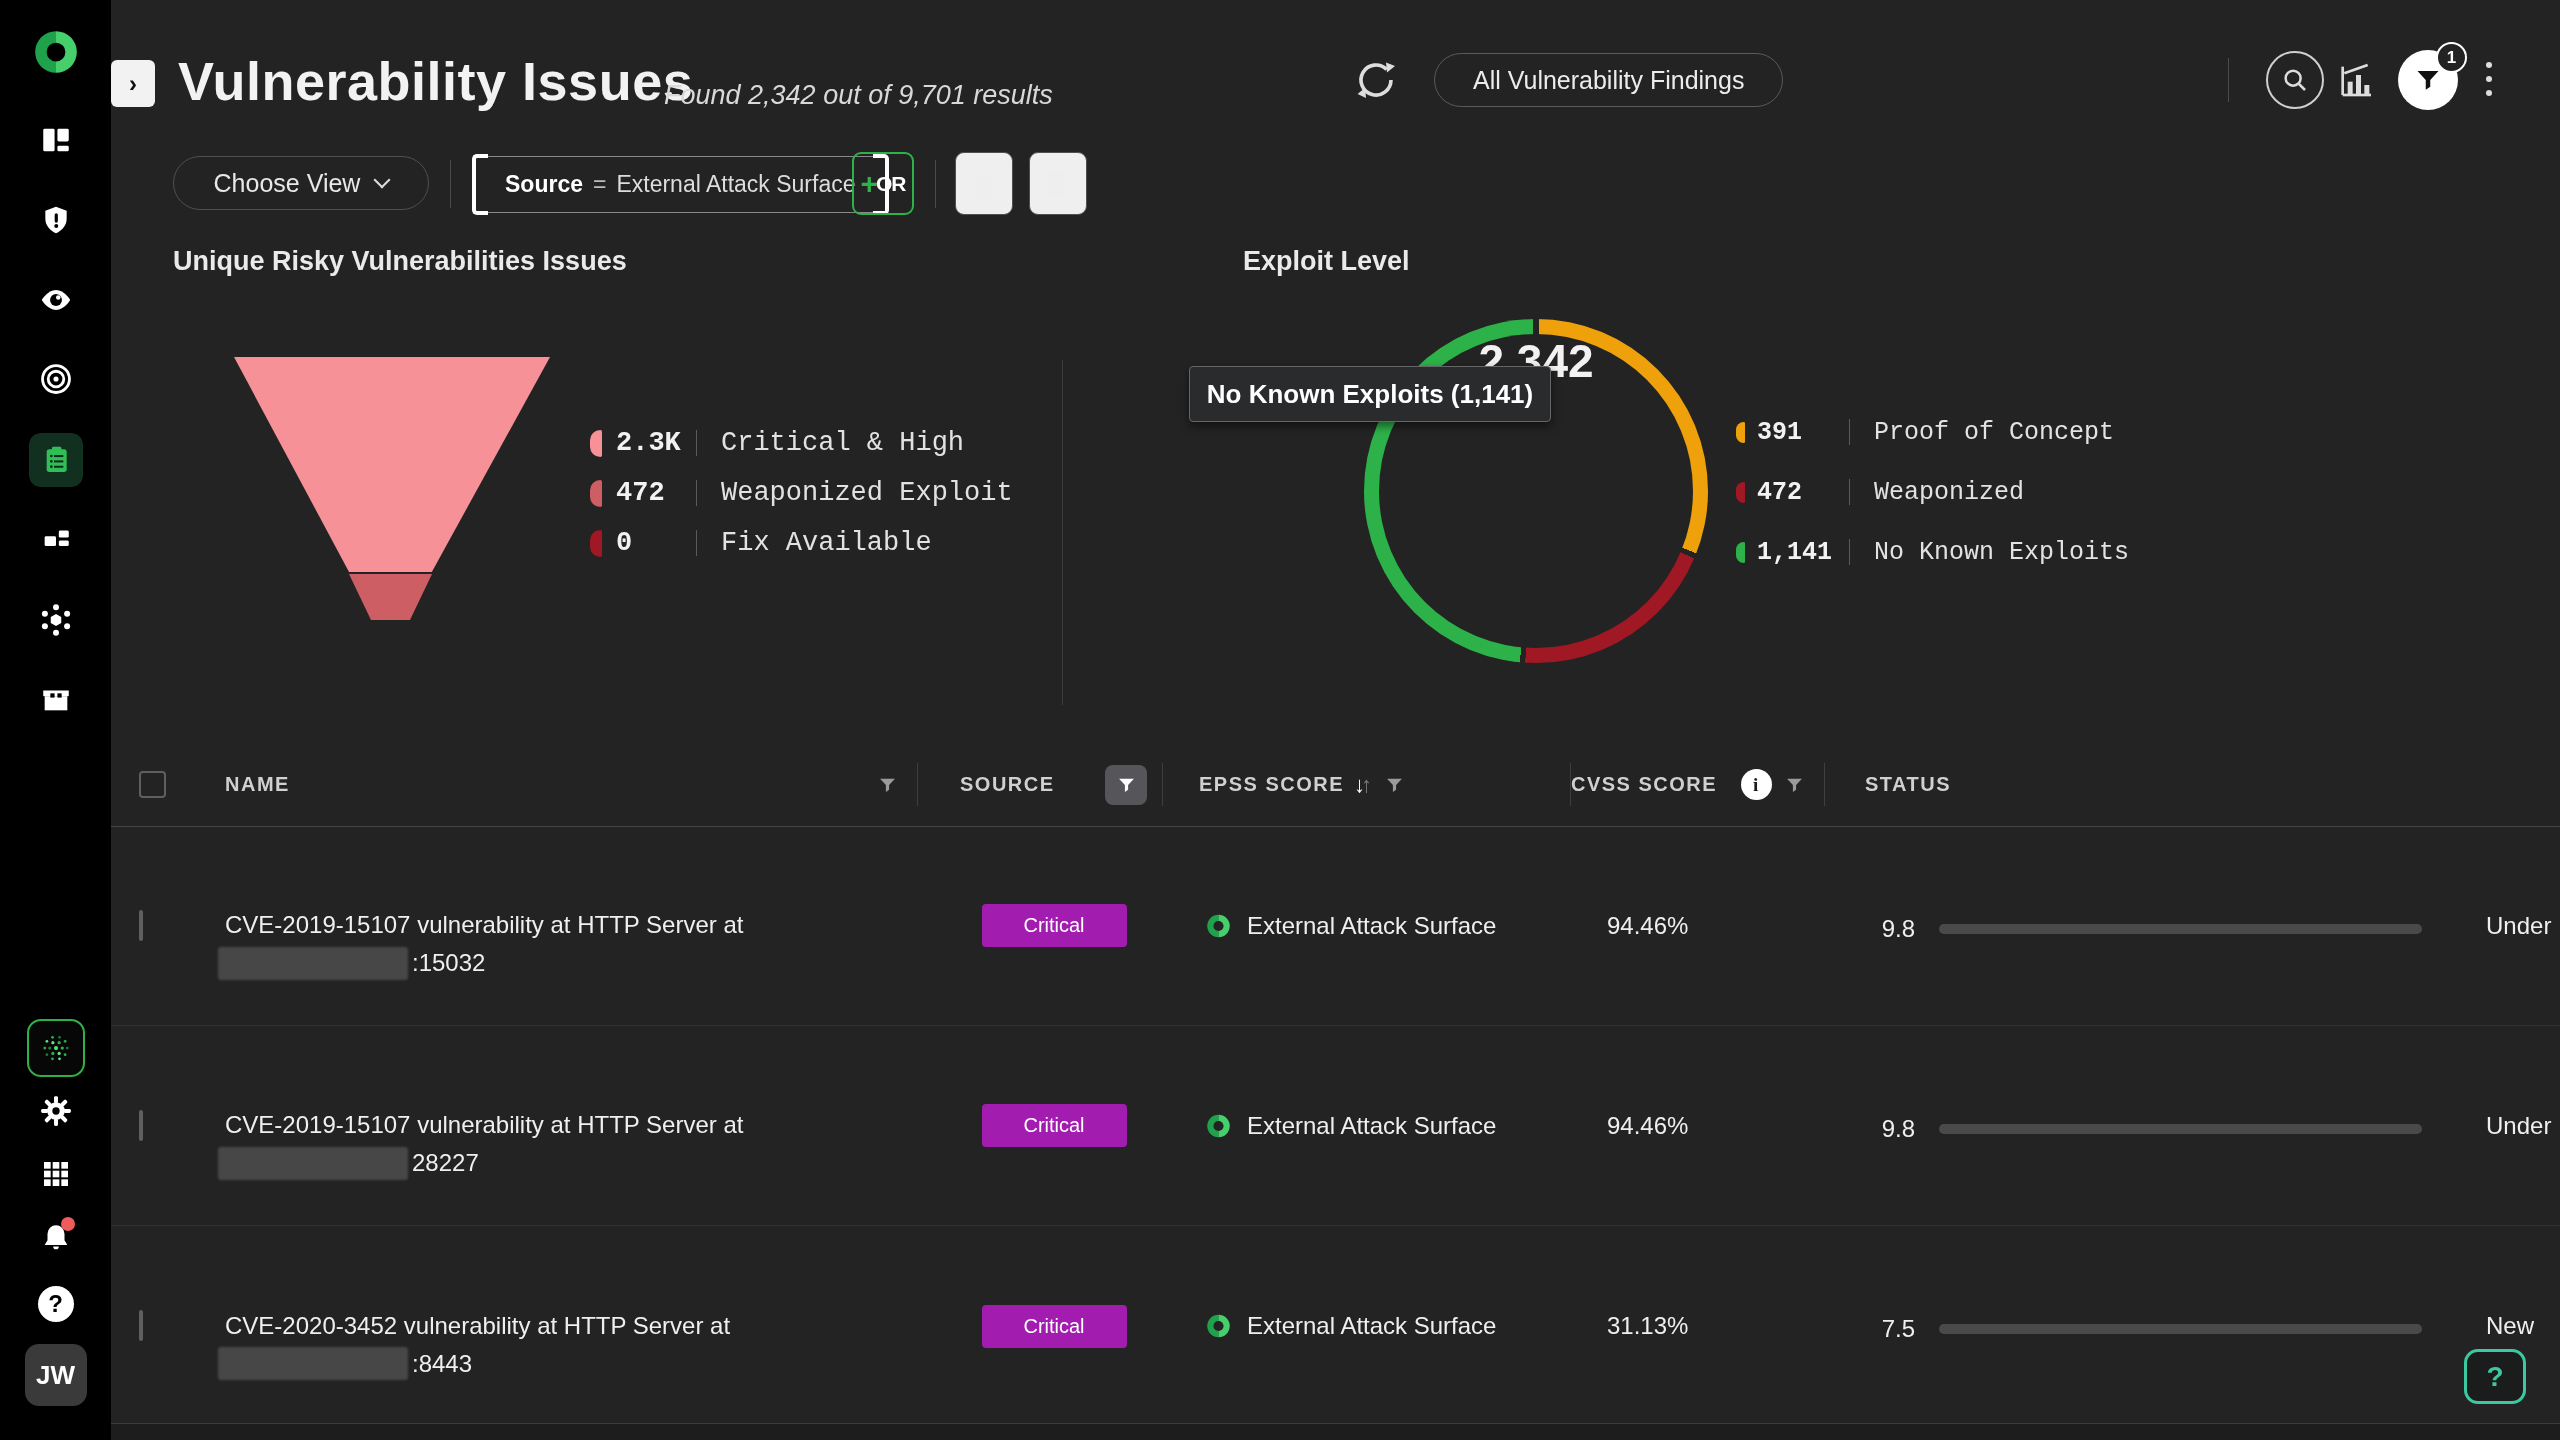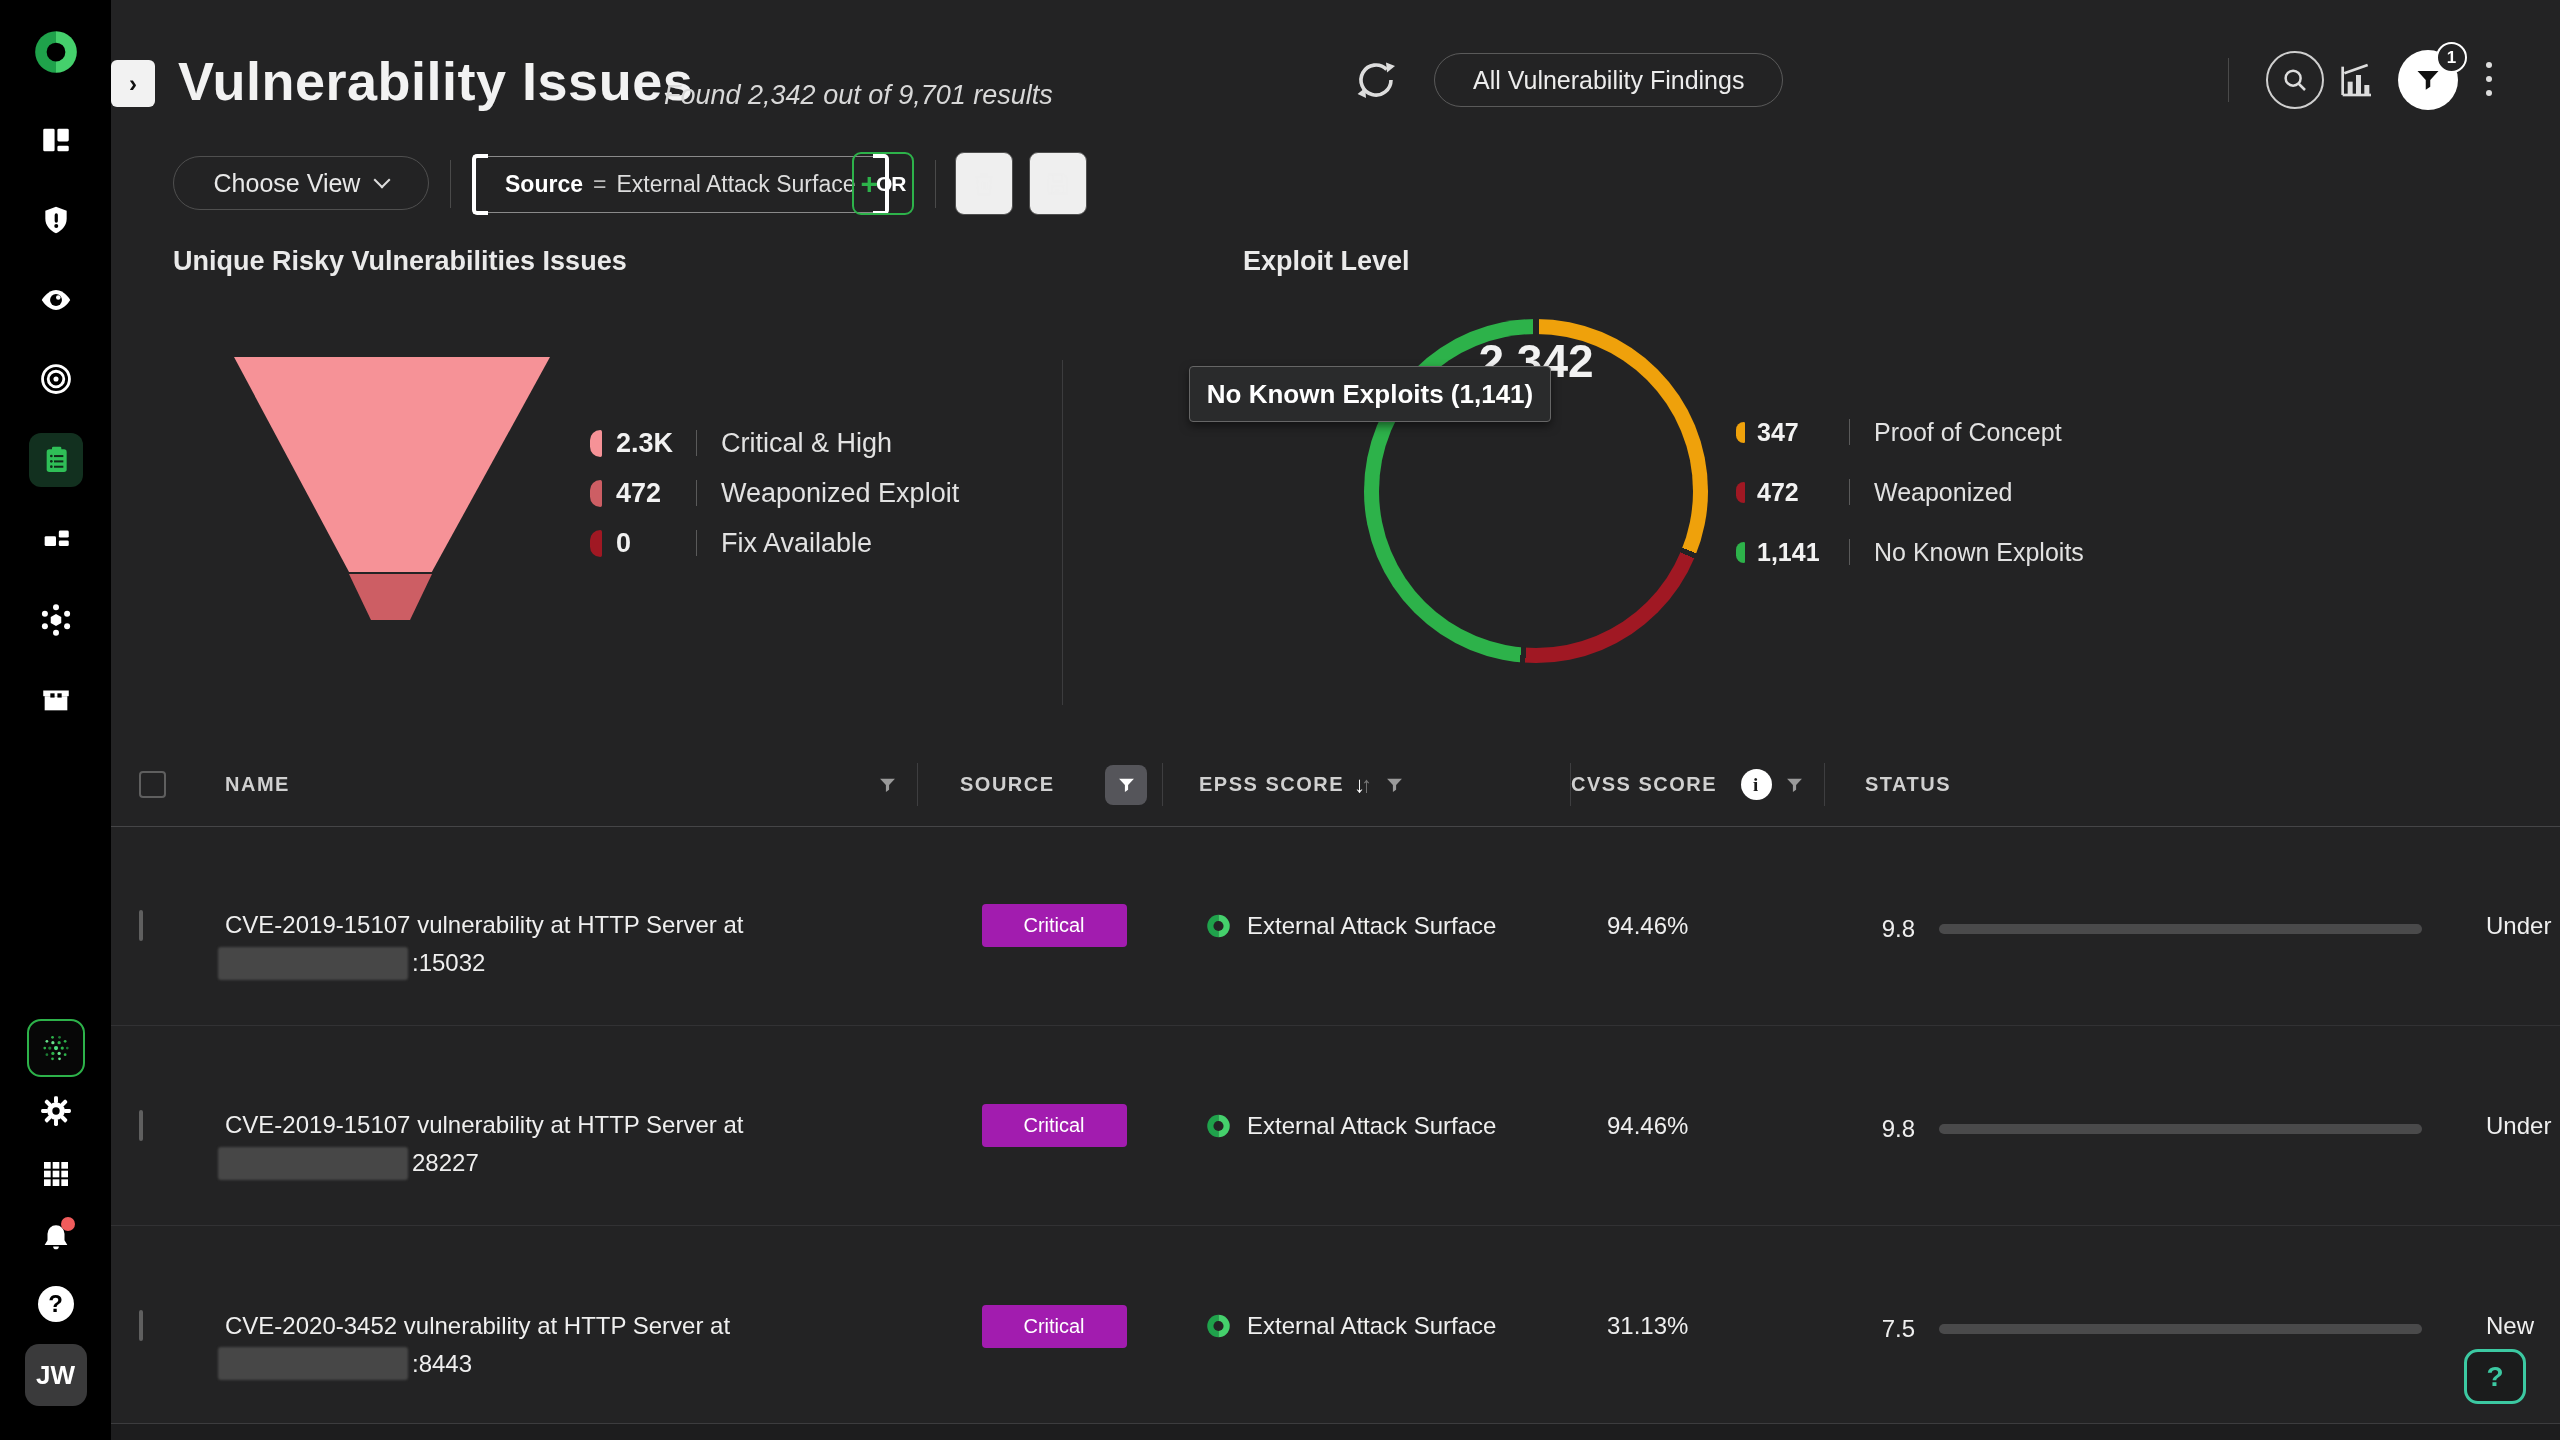--- a/index.html
+++ b/index.html
@@ -43,21 +43,21 @@
   .or-btn { position:absolute; left:852px; top:152px; width:62px; height:63px; border:2px solid #2db24a; border-radius:9px; background:transparent; display:flex; align-items:center; justify-content:center; cursor:pointer; font-weight:bold; }
   .or-plus { color:#2db24a; font-size:30px; margin-right:-2px; }
   .or-text { color:#fff; font-size:21px; letter-spacing:-1px; }
   .sq-btn { position:absolute; top:152px; width:58px; height:63px; border:1px solid #4f4f4f; border-radius:9px; display:flex; align-items:center; justify-content:center; cursor:pointer; }
 
   
   .section-title { position:absolute; font-size:27px; font-weight:bold; color:#eaeaea; }
   .funnel-box { position:absolute; left:234px; top:357px; width:316px; height:264px; }
   .funnel-seg1 { position:absolute; left:0; top:0; width:316px; height:215px; clip-path:polygon(0 0,100% 0,62.6% 100%,36.4% 100%); }
   .funnel-seg2 { position:absolute; left:115px; top:217px; width:83px; height:46px; clip-path:polygon(0 0,100% 0,73.5% 100%,26.5% 100%); }
-  .legend { position:absolute; }
+  .legend { position:absolute;font-family:Liberation Mono, monospace; }
   .legend-row { display:flex; align-items:center; height:50px; cursor:default; }
   .lg-marker { width:12px; height:27px; border-radius:12px 2px 2px 12px; margin-right:14px; flex:none; }
   .lg-marker.sm { width:9px; height:21px; margin-right:12px; }
   .lg-value { font-weight:bold; font-size:27px; color:#f2f2f2; }
   .funnel-legend .lg-value { width:80px; }
   .donut-legend .lg-value { width:92px; }
   .lg-sep { width:1px; height:26px; background:#5a5a5a; margin-right:24px; }
   .lg-label { font-size:27px; color:#e2e2e2; }
   .sec-divider { position:absolute; left:1062px; top:360px; width:1px; height:345px; background:#3c3c3e; }
   .donut { position:absolute; left:1364px; top:319px; width:344px; height:344px; border-radius:50%; }
@@ -363,21 +363,21 @@
     <div class="donut-hole">
       <span class="donut-total">2,342</span>
     </div>
   </div>
 
   <div class="tooltip">No Known Exploits (1,141)</div>
 
   <div class="legend donut-legend" style="left:1736px;top:407px">
     <div class="legend-row" style="margin-bottom:10px">
       <span class="lg-marker sm" style="background: rgb(239, 161, 11);"></span>
-      <span class="lg-value" style="font-size:25px">347</span>
+      <span class="lg-value" style="font-size:25px">391</span>
       <span class="lg-sep"></span>
       <span class="lg-label" style="font-size:25px">Proof of Concept</span>
     </div>
     <div class="legend-row" style="margin-bottom:10px">
       <span class="lg-marker sm" style="background: rgb(160, 24, 35);"></span>
       <span class="lg-value" style="font-size:25px">472</span>
       <span class="lg-sep"></span>
       <span class="lg-label" style="font-size:25px">Weaponized</span>
     </div>
     <div class="legend-row">

